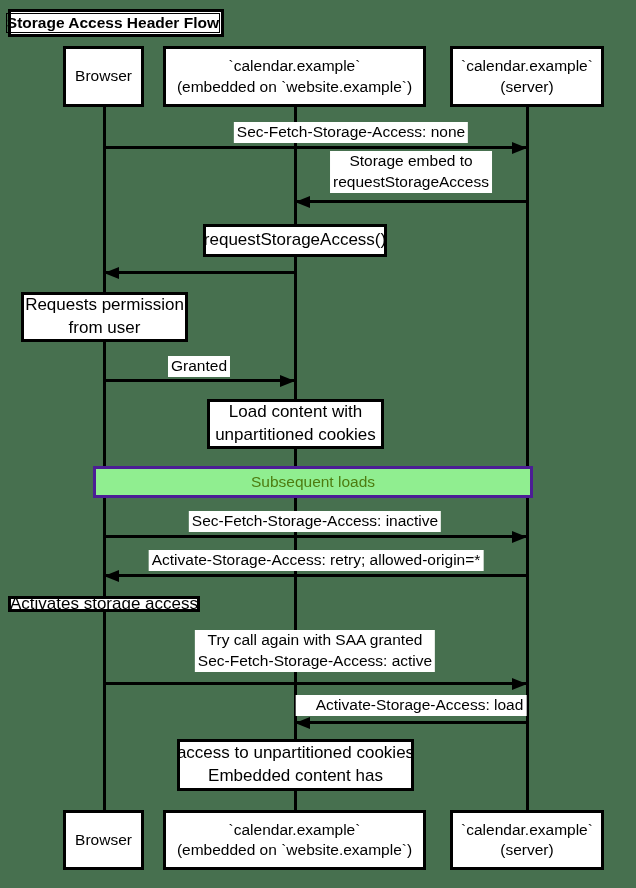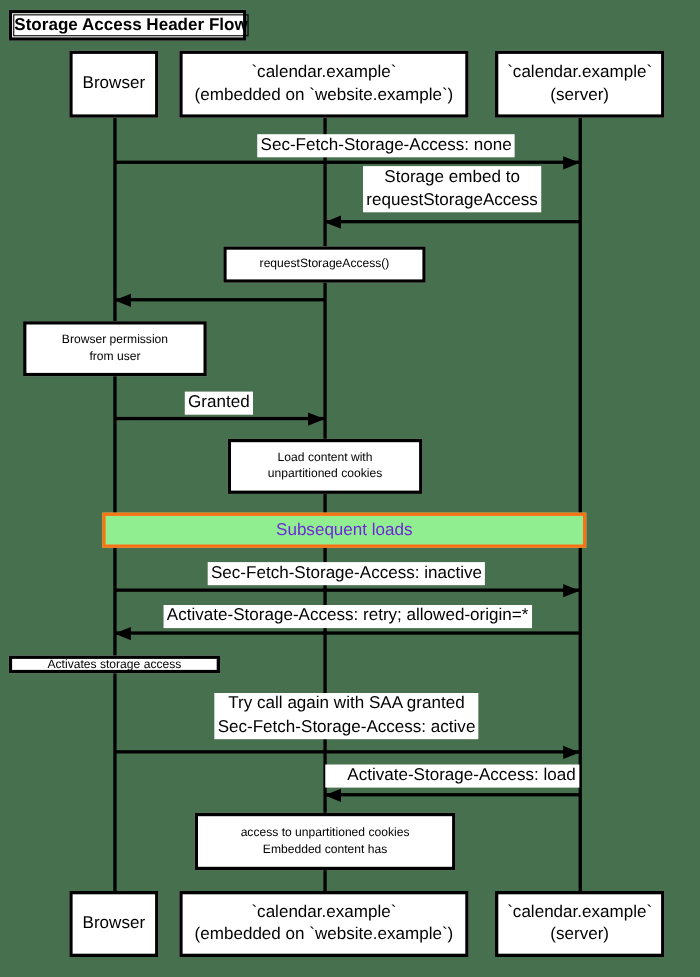--- a/index.html
+++ b/index.html
@@ -3,35 +3,35 @@
 <meta charset="utf-8">
 <style>
   html,body{margin:0;padding:0;}
   body{font-family:"Liberation Sans","DejaVu Sans",sans-serif;}
   .stage{position:relative;width:636px;height:888px;overflow:hidden;}
   .lifeline{position:absolute;width:3px;background:#000;}
   .actor{position:absolute;background:#fff;border:3px solid #000;box-sizing:border-box;
          display:flex;flex-direction:column;align-items:center;justify-content:center;
          font-size:15.5px;line-height:1.32;color:#000;text-align:center;}
   .titlebox{position:absolute;left:8px;top:9px;width:216px;height:28px;background:#fff;
-            border:3px solid #000;box-sizing:border-box;display:flex;align-items:stretch;}
+            border:3px solid #000;box-sizing:border-box;display:flex;align-items:stretch;justify-content:flex-end;}
   .titlebox .inner{flex:1;margin:1px;border:1px solid #000;display:flex;align-items:center;
             justify-content:center;font-size:15.5px;font-weight:600;color:#000;white-space:nowrap;}
   .msgline{position:absolute;height:3px;background:#000;}
   .head-right{position:absolute;width:0;height:0;border-top:6px solid transparent;
               border-bottom:6px solid transparent;border-left:15px solid #000;}
   .head-left{position:absolute;width:0;height:0;border-top:6px solid transparent;
              border-bottom:6px solid transparent;border-right:15px solid #000;}
   .msglabel{position:absolute;transform:translateX(-50%);background:#fff;color:#000;
             padding:0 3px;font-size:15.5px;line-height:1.34;text-align:center;white-space:nowrap;}
   .note{position:absolute;background:#fff;border:3px solid #000;box-sizing:border-box;
         display:flex;flex-direction:column;align-items:center;justify-content:center;
-        font-size:11px;line-height:1.34;color:#000;text-align:center;white-space:nowrap;}
-  .divider{position:absolute;border:3px solid #f97316;box-sizing:border-box;display:flex;
-           align-items:center;justify-content:center;font-size:15.5px;color:#6d28d9;}
+        font-size:17px;line-height:1.34;color:#000;text-align:center;white-space:nowrap;}
+  .divider{position:absolute;border:3px solid #4c1d95;box-sizing:border-box;display:flex;
+           align-items:center;justify-content:center;font-size:15.5px;color:#4d7c0f;}
 </style>
 </head>
 <body style="background: rgb(71, 112, 79);">
 
 <div class="stage">
 
   <div class="lifeline" style="left:102.5px;top:104px;height:708px;"></div>
   <div class="lifeline" style="left:293.5px;top:104px;height:708px;"></div>
   <div class="lifeline" style="left:525.5px;top:104px;height:708px;"></div>
 
@@ -63,21 +63,21 @@
   <div class="head-left" style="left:295px;top:195.5px;"></div>
 
   <div class="note" style="left:203px;top:224px;width:184px;height:33px;">
     <div>requestStorageAccess()</div>
   </div>
 
   <div class="msgline" style="left:104px;top:271px;width:191px;"></div>
   <div class="head-left" style="left:104px;top:266.5px;"></div>
 
   <div class="note" style="left:21px;top:292px;width:167px;height:50px;">
-    <div>Browser permission</div>
+    <div>Requests permission</div>
     <div>from user</div>
   </div>
 
   <div class="msglabel" style="left:199px;top:356px;">Granted</div>
   <div class="msgline" style="left:104px;top:379px;width:191px;"></div>
   <div class="head-right" style="left:280px;top:374.5px;"></div>
 
   <div class="note" style="left:207px;top:399px;width:177px;height:50px;">
     <div>Load content with</div>
     <div>unpartitioned cookies</div>

